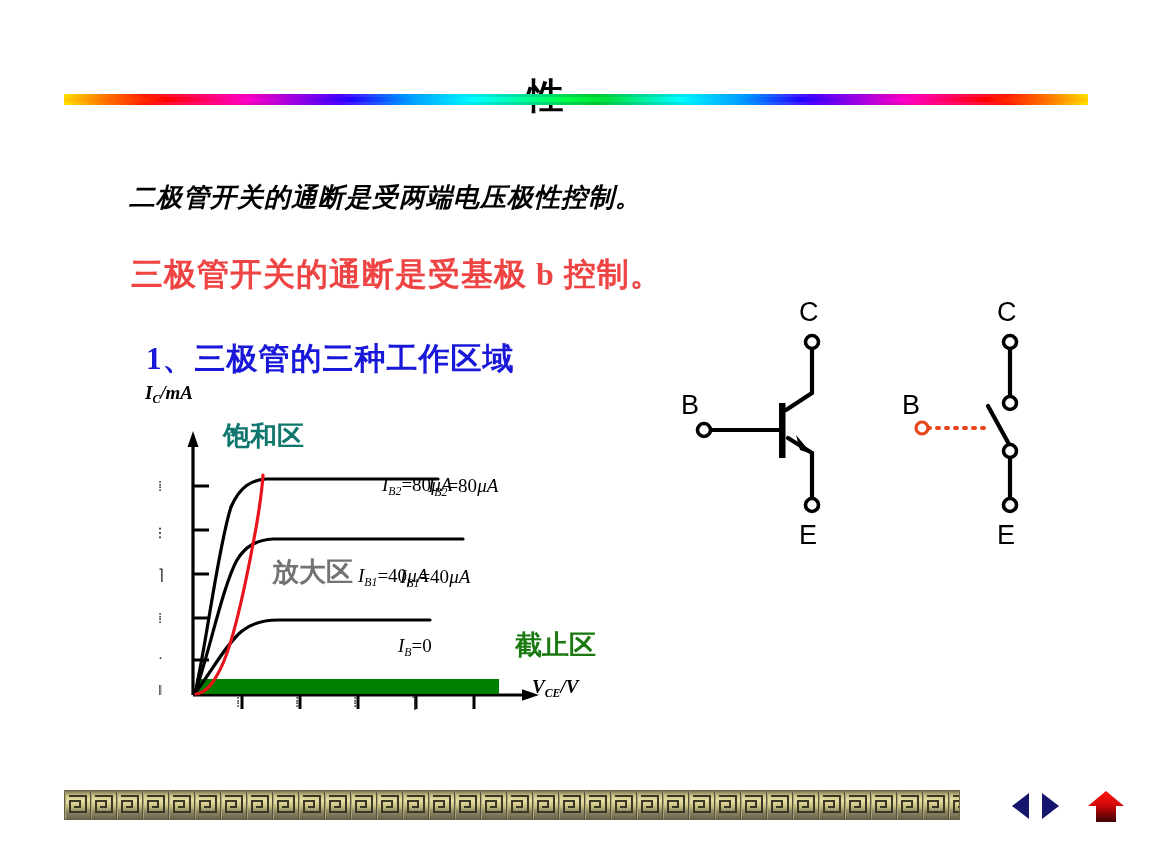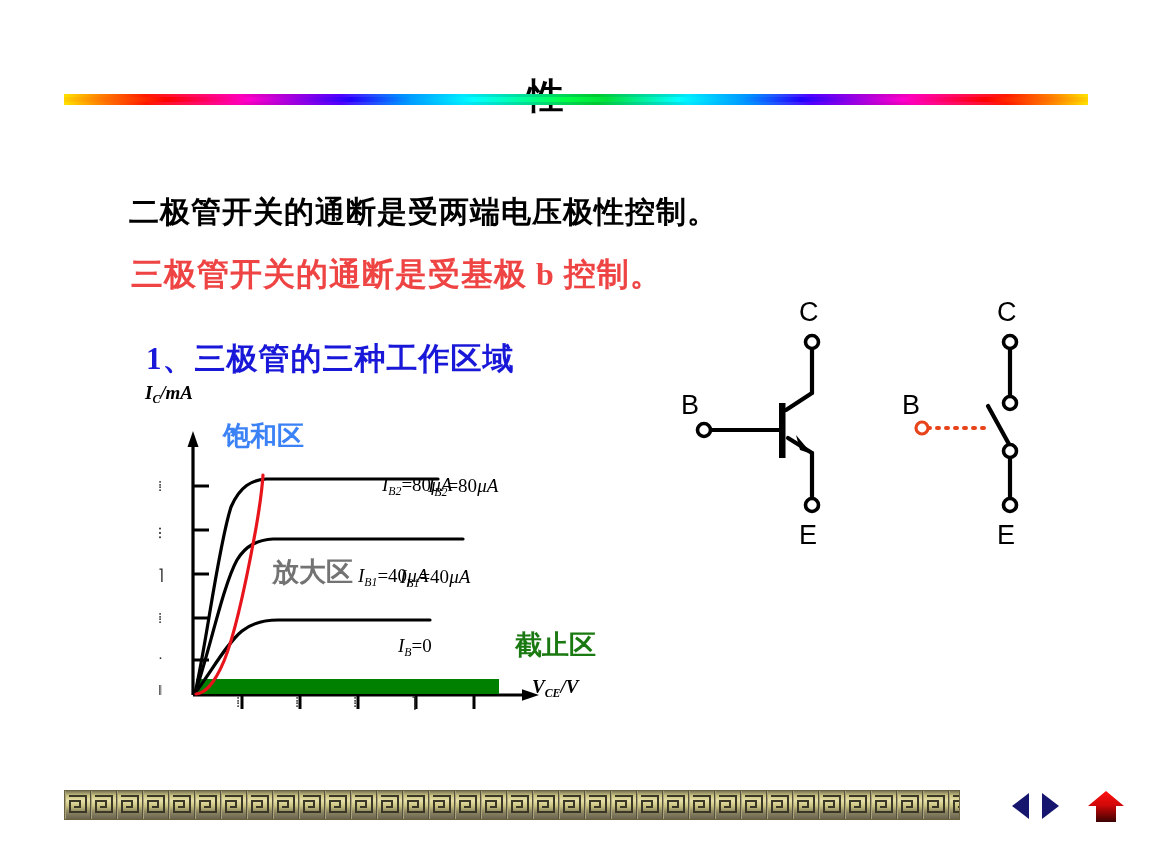--- a/index.html
+++ b/index.html
@@ -68,24 +68,25 @@
 
   
   .body-line {
     position: absolute;
     font-family: "Liberation Serif", serif;
     font-weight: bold;
     white-space: nowrap;
   }
   #line-diode {
     left: 129px;
-    top: 192px;
-    font-size: 30px;
+    top: 180px;
+    font-size: 26px;
     color: #000000;
     letter-spacing: 1px;
+    font-style: italic;
   }
   #line-transistor {
     left: 131px;
     top: 253px;
     font-size: 32px;
     color: #ef4444;
     letter-spacing: 1px;
   }
   #heading-regions {
     left: 146px;
@@ -107,21 +108,21 @@
 
   .fig-label {
     position: absolute;
     white-space: nowrap;
     font-weight: bold;
   }
   .cn-label {
     font-family: "Liberation Serif", serif;
     font-size: 27px;
   }
-  #label-saturation { left: 93px; top: 36px; color: #3b82f6; text-align: center; }
+  #label-saturation { left: 93px; top: 36px; color: #0f766e; text-align: center; }
   #label-amplify    { left: 142px; top: 172px; color: #737373; }
   #label-cutoff     { left: 385px; top: 245px; color: #1a7a11; }
 
   .math {
     font-family: "Liberation Serif", serif;
     font-style: italic;
     font-size: 19px;
     color: #000000;
     letter-spacing: 0px;
   }

